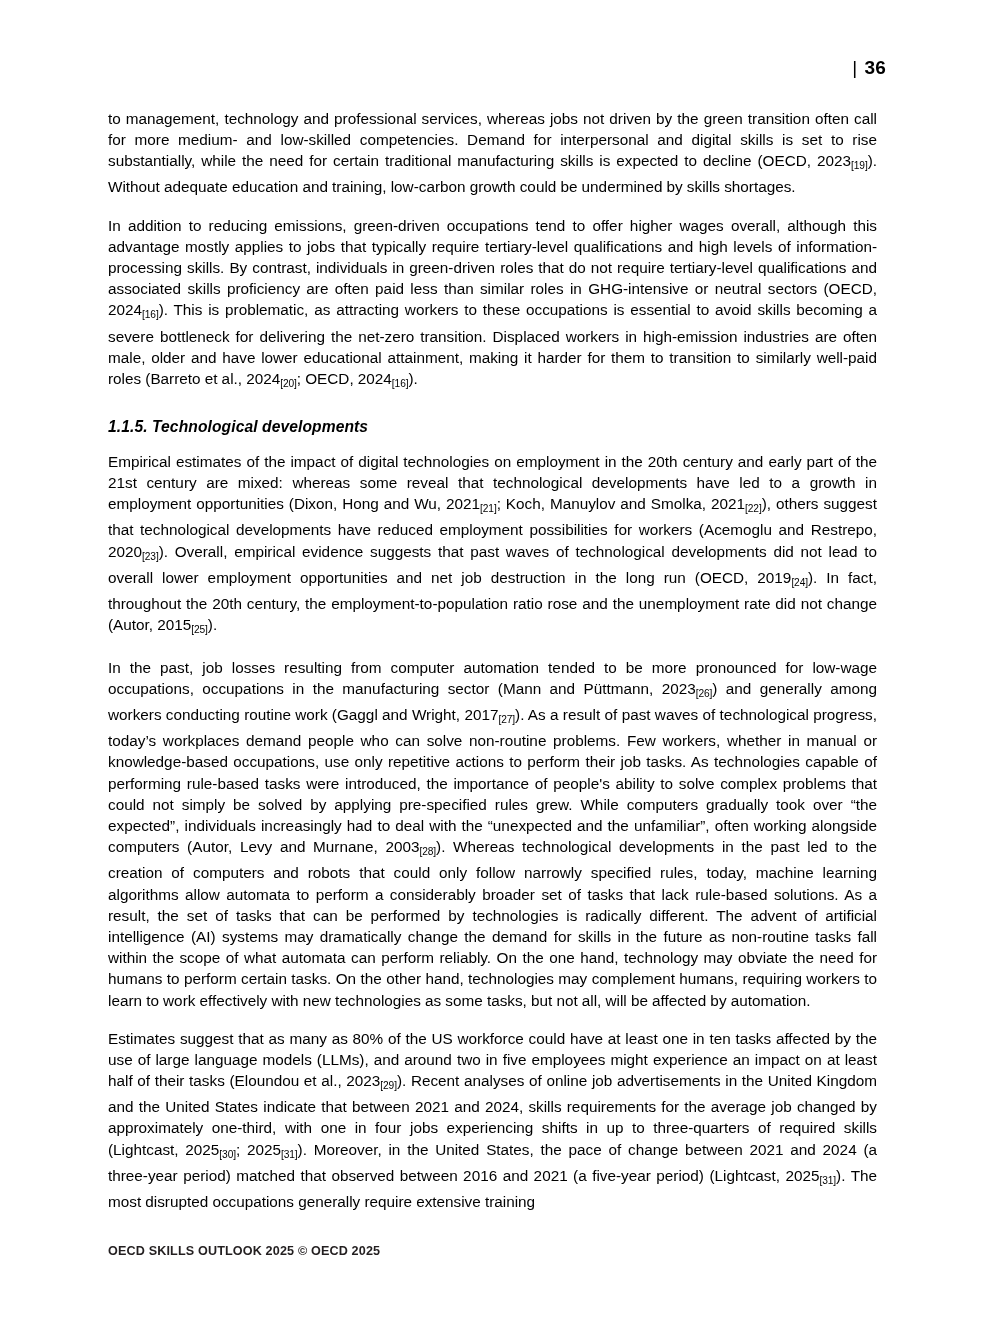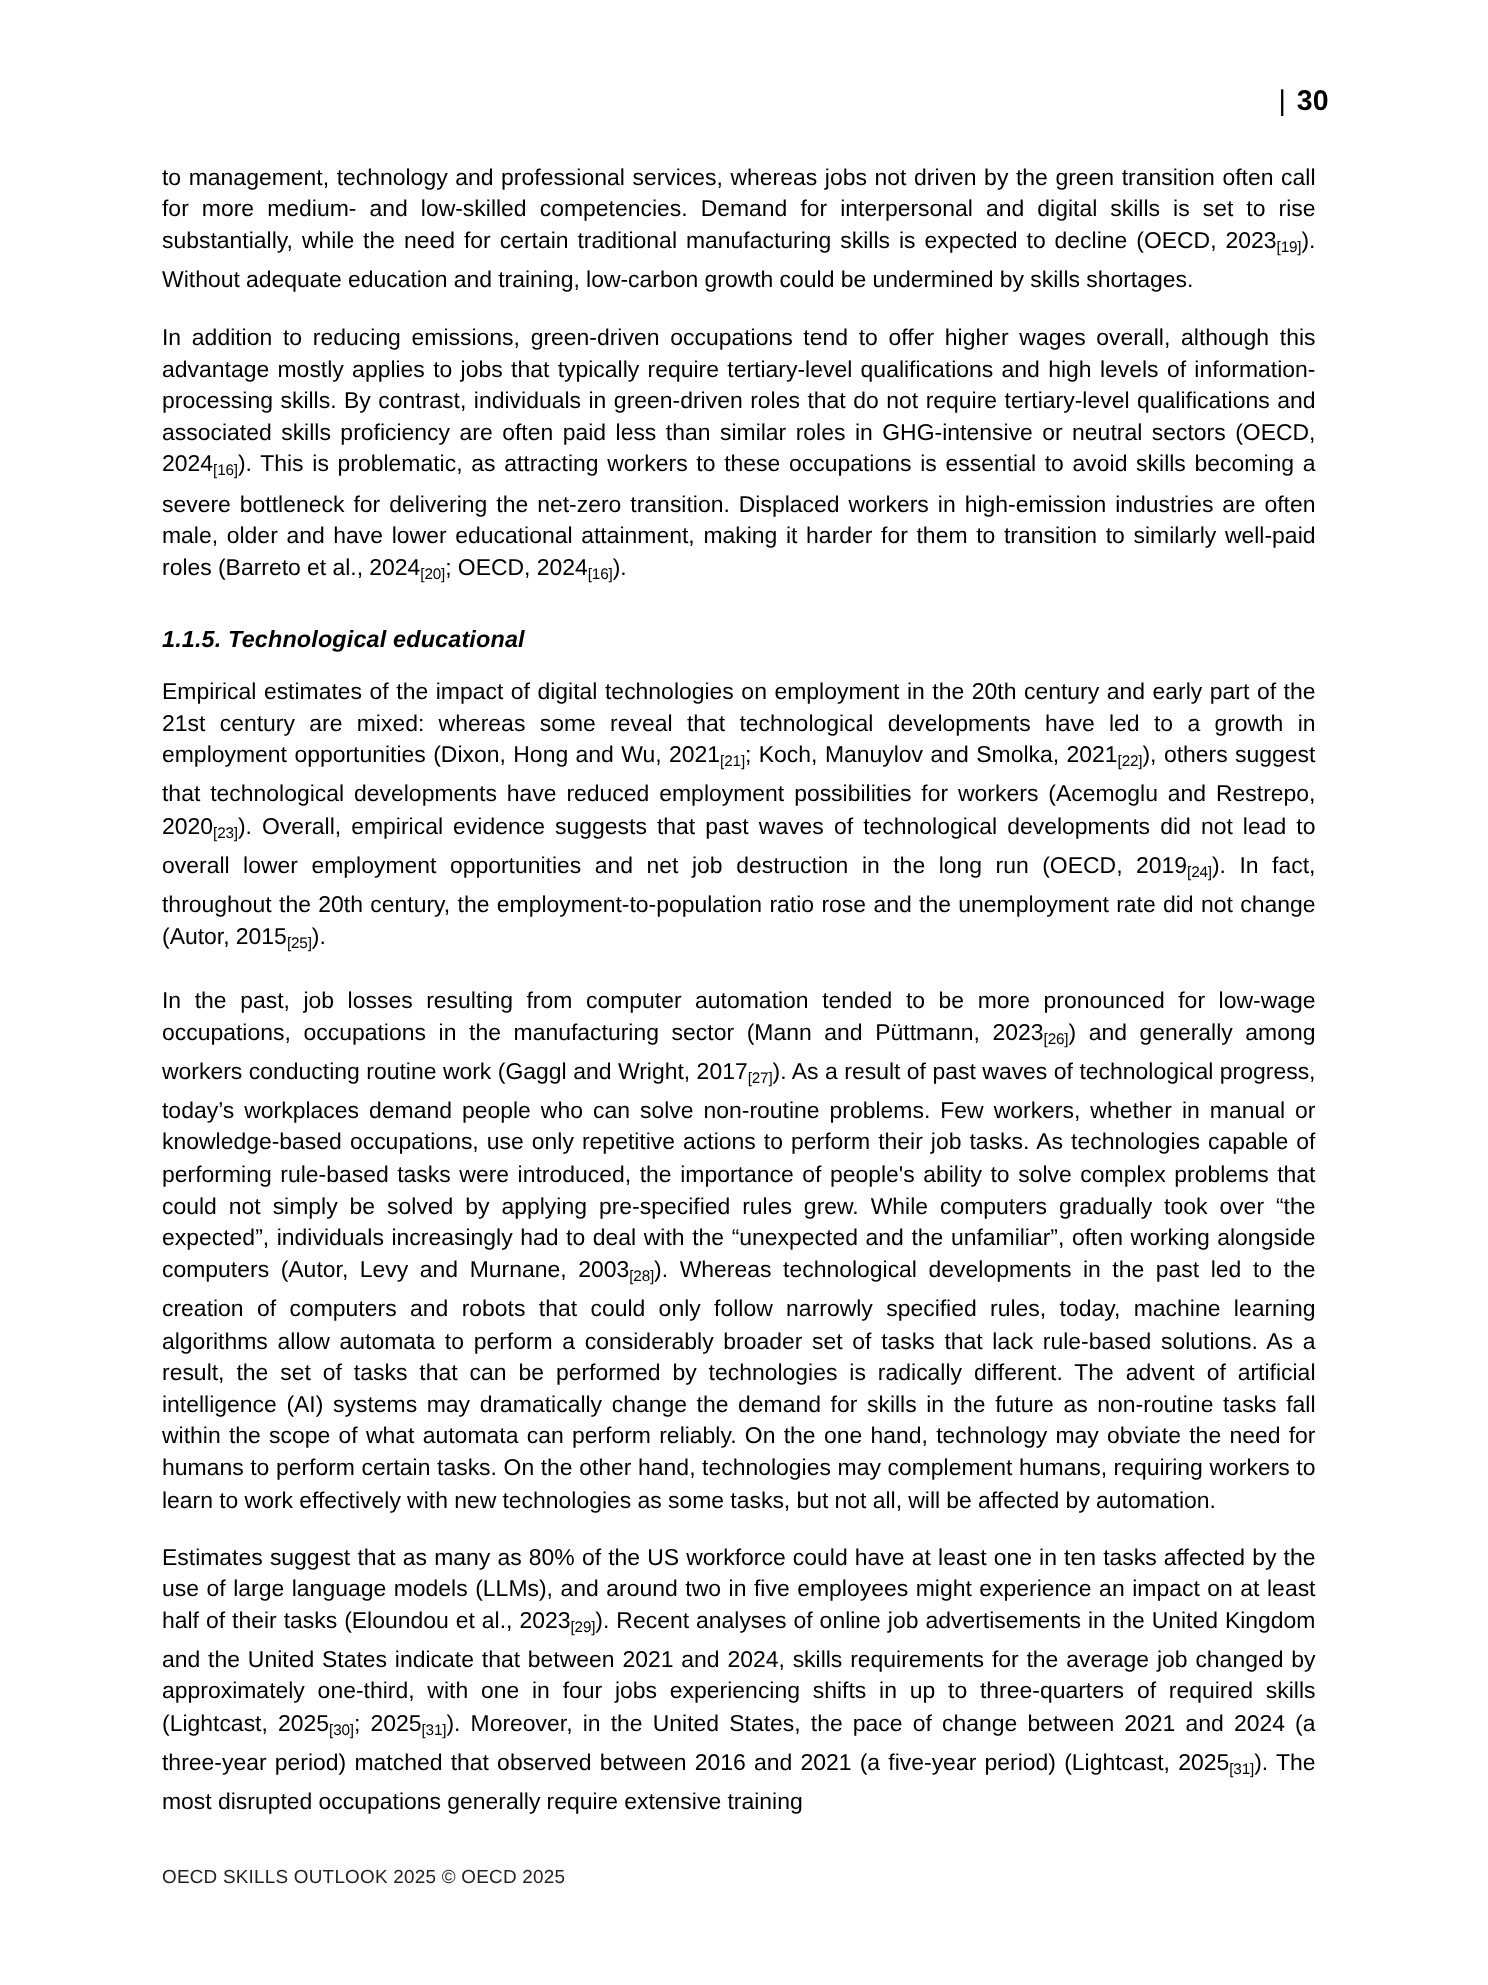--- a/index.html
+++ b/index.html
@@ -85,45 +85,46 @@
     vertical-align: -0.28em;
     letter-spacing: -0.1px;
   }
 
   
   .page-footer {
     position: absolute;
     left: 108px;
     top: 1243px;
     width: 779px;
+    font-weight: bold;
   }
   .footer-text {
     font-size: 12.6px;
     line-height: 16px;
     color: #231f20;
     letter-spacing: 0.15px;
     white-space: pre;
   }
 </style>
 </head>
 <body>
 
 <div class="page">
 
   <div class="page-header">
-    <div class="folio"><span class="rule">|</span><span>30</span></div>
+    <div class="folio"><span class="rule">|</span><span>36</span></div>
   </div>
 
   <div class="content">
 
     <p class="body-para"><span>to management, technology and professional services, whereas jobs not driven by the green transition often call for more medium- and low-skilled competencies. Demand for interpersonal and digital skills is set to rise substantially, while the need for certain traditional manufacturing skills is expected to decline (OECD, 2023</span><span class="cite">[19]</span><span>). Without adequate education and training, low-carbon growth could be undermined by skills shortages.</span></p>
 
     <p class="body-para"><span>In addition to reducing emissions, green-driven occupations tend to offer higher wages overall, although this advantage mostly applies to jobs that typically require tertiary-level qualifications and high levels of information-processing skills. By contrast, individuals in green-driven roles that do not require tertiary-level qualifications and associated skills proficiency are often paid less than similar roles in GHG-intensive or neutral sectors (OECD, 2024</span><span class="cite">[16]</span><span>). This is problematic, as attracting workers to these occupations is essential to avoid skills becoming a severe bottleneck for delivering the net-zero transition. Displaced workers in high-emission industries are often male, older and have lower educational attainment, making it harder for them to transition to similarly well-paid roles (Barreto et al., 2024</span><span class="cite">[20]</span><span>; OECD, 2024</span><span class="cite">[16]</span><span>).</span></p>
 
-    <h3 class="section-heading">1.1.5. Technological educational</h3>
+    <h3 class="section-heading">1.1.5. Technological developments</h3>
 
     <p class="body-para"><span>Empirical estimates of the impact of digital technologies on employment in the 20th century and early part of the 21st century are mixed: whereas some reveal that technological developments have led to a growth in employment opportunities (Dixon, Hong and Wu, 2021</span><span class="cite">[21]</span><span>; Koch, Manuylov and Smolka, 2021</span><span class="cite">[22]</span><span>), others suggest that technological developments have reduced employment possibilities for workers (Acemoglu and Restrepo, 2020</span><span class="cite">[23]</span><span>). Overall, empirical evidence suggests that past waves of technological developments did not lead to overall lower employment opportunities and net job destruction in the long run (OECD, 2019</span><span class="cite">[24]</span><span>). In fact, throughout the 20th century, the employment-to-population ratio rose and the unemployment rate did not change (Autor, 2015</span><span class="cite">[25]</span><span>).</span></p>
 
     <p class="body-para"><span>In the past, job losses resulting from computer automation tended to be more pronounced for low-wage occupations, occupations in the manufacturing sector (Mann and Püttmann, 2023</span><span class="cite">[26]</span><span>) and generally among workers conducting routine work (Gaggl and Wright, 2017</span><span class="cite">[27]</span><span>). As a result of past waves of technological progress, today’s workplaces demand people who can solve non-routine problems. Few workers, whether in manual or knowledge-based occupations, use only repetitive actions to perform their job tasks. As technologies capable of performing rule-based tasks were introduced, the importance of people's ability to solve complex problems that could not simply be solved by applying pre-specified rules grew. While computers gradually took over “the expected”, individuals increasingly had to deal with the “unexpected and the unfamiliar”, often working alongside computers (Autor, Levy and Murnane, 2003</span><span class="cite">[28]</span><span>). Whereas technological developments in the past led to the creation of computers and robots that could only follow narrowly specified rules, today, machine learning algorithms allow automata to perform a considerably broader set of tasks that lack rule-based solutions. As a result, the set of tasks that can be performed by technologies is radically different. The advent of artificial intelligence (AI) systems may dramatically change the demand for skills in the future as non-routine tasks fall within the scope of what automata can perform reliably. On the one hand, technology may obviate the need for humans to perform certain tasks. On the other hand, technologies may complement humans, requiring workers to learn to work effectively with new technologies as some tasks, but not all, will be affected by automation.</span></p>
 
     <p class="body-para"><span>Estimates suggest that as many as 80% of the US workforce could have at least one in ten tasks affected by the use of large language models (LLMs), and around two in five employees might experience an impact on at least half of their tasks (Eloundou et al., 2023</span><span class="cite">[29]</span><span>). Recent analyses of online job advertisements in the United Kingdom and the United States indicate that between 2021 and 2024, skills requirements for the average job changed by approximately one-third, with one in four jobs experiencing shifts in up to three-quarters of required skills (Lightcast, 2025</span><span class="cite">[30]</span><span>; 2025</span><span class="cite">[31]</span><span>). Moreover, in the United States, the pace of change between 2021 and 2024 (a three-year period) matched that observed between 2016 and 2021 (a five-year period) (Lightcast, 2025</span><span class="cite">[31]</span><span>). The most disrupted occupations generally require extensive training</span></p>
 
   </div>
 
   <div class="page-footer">

